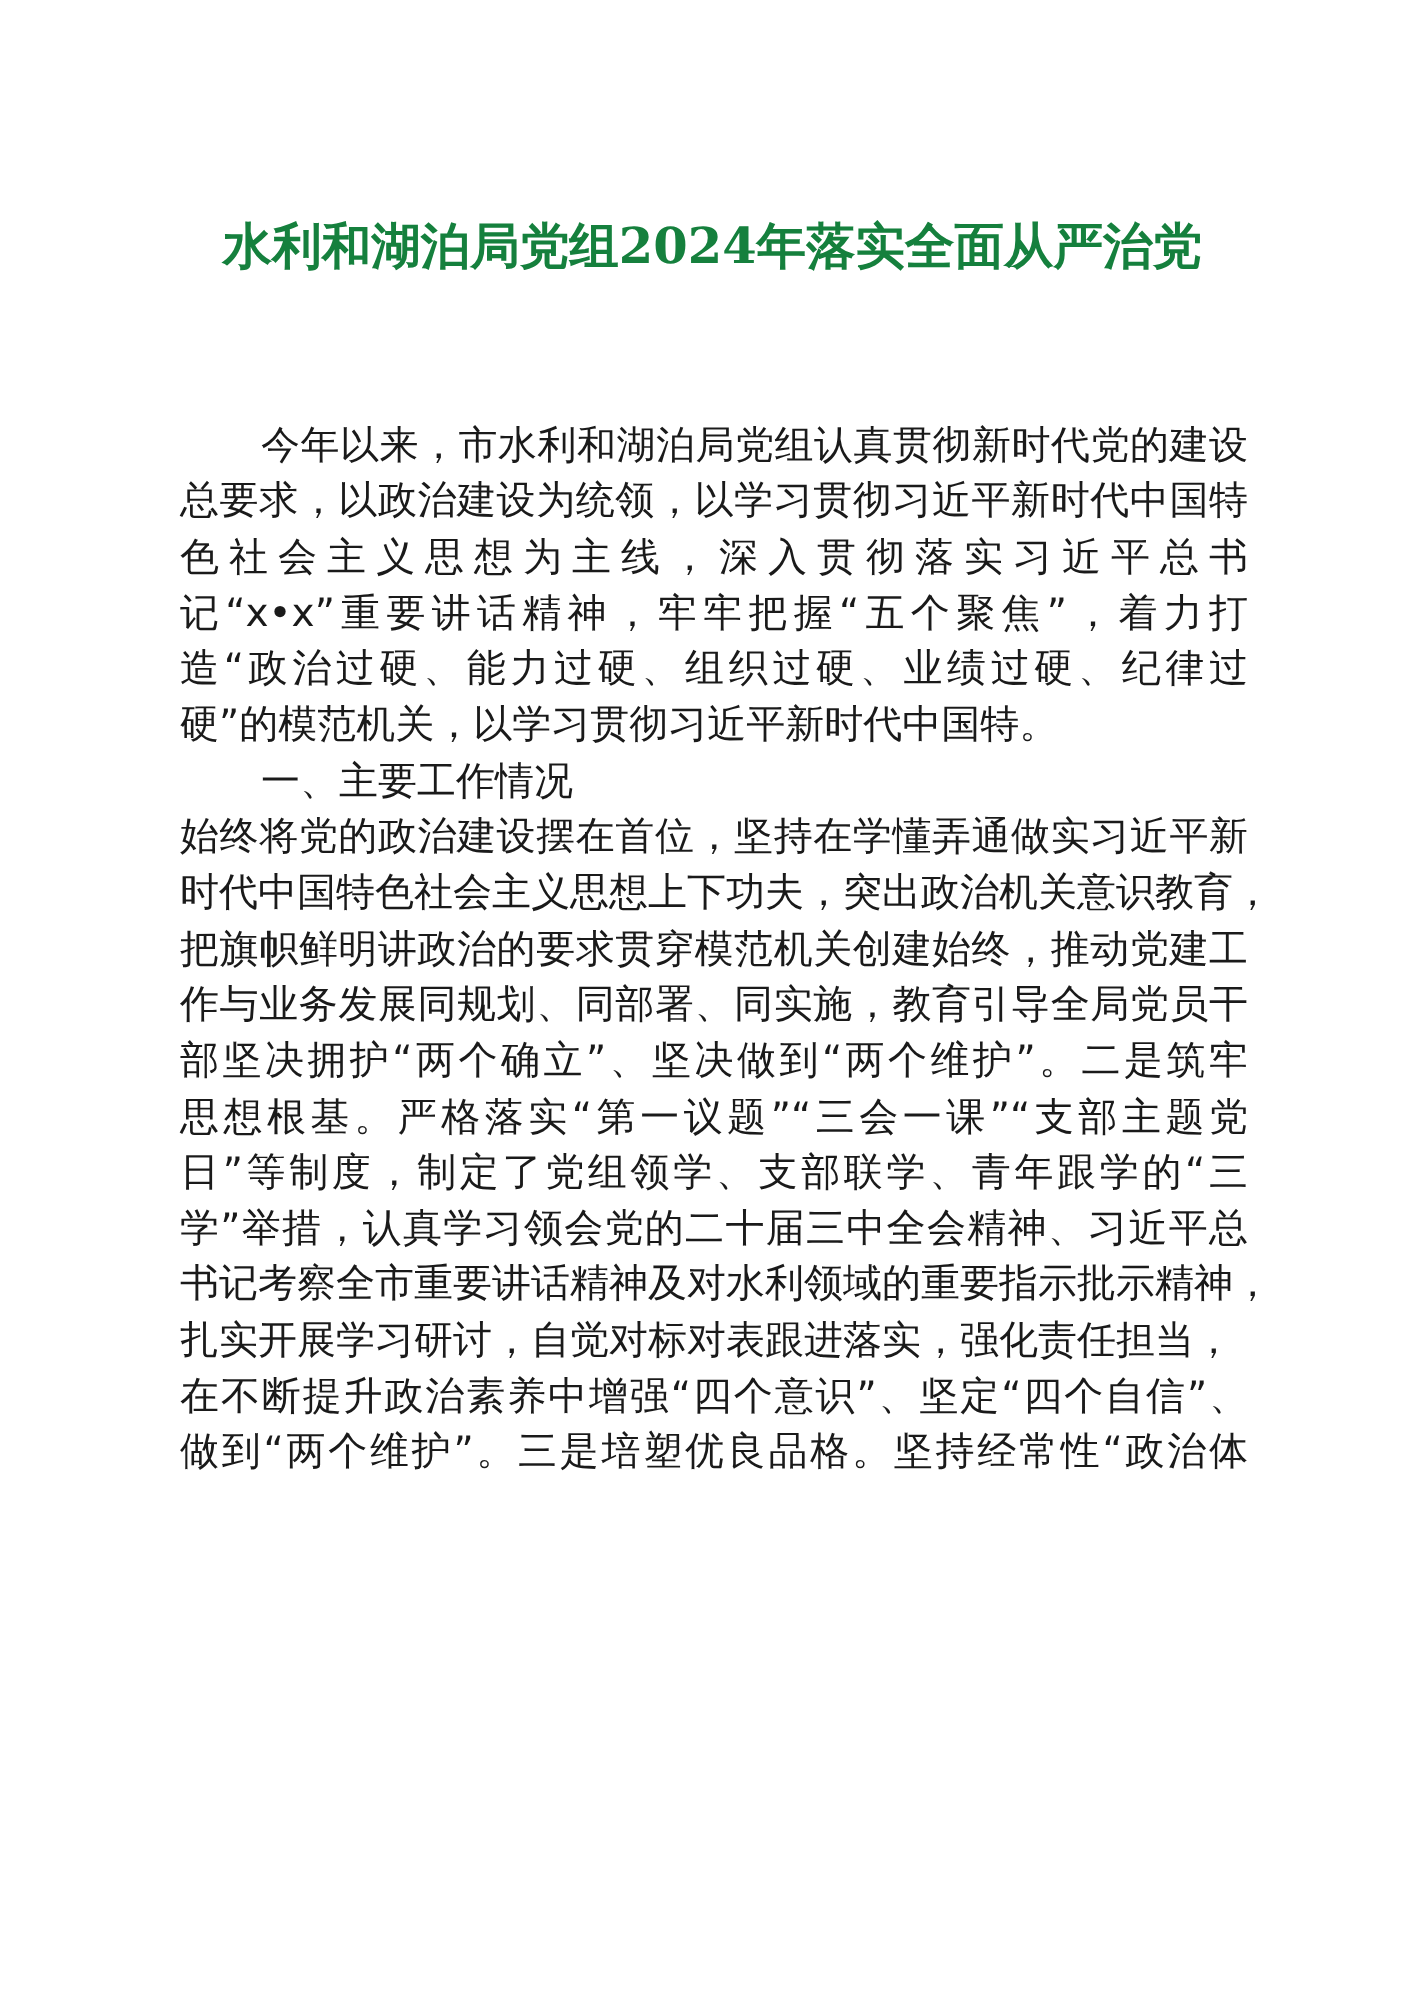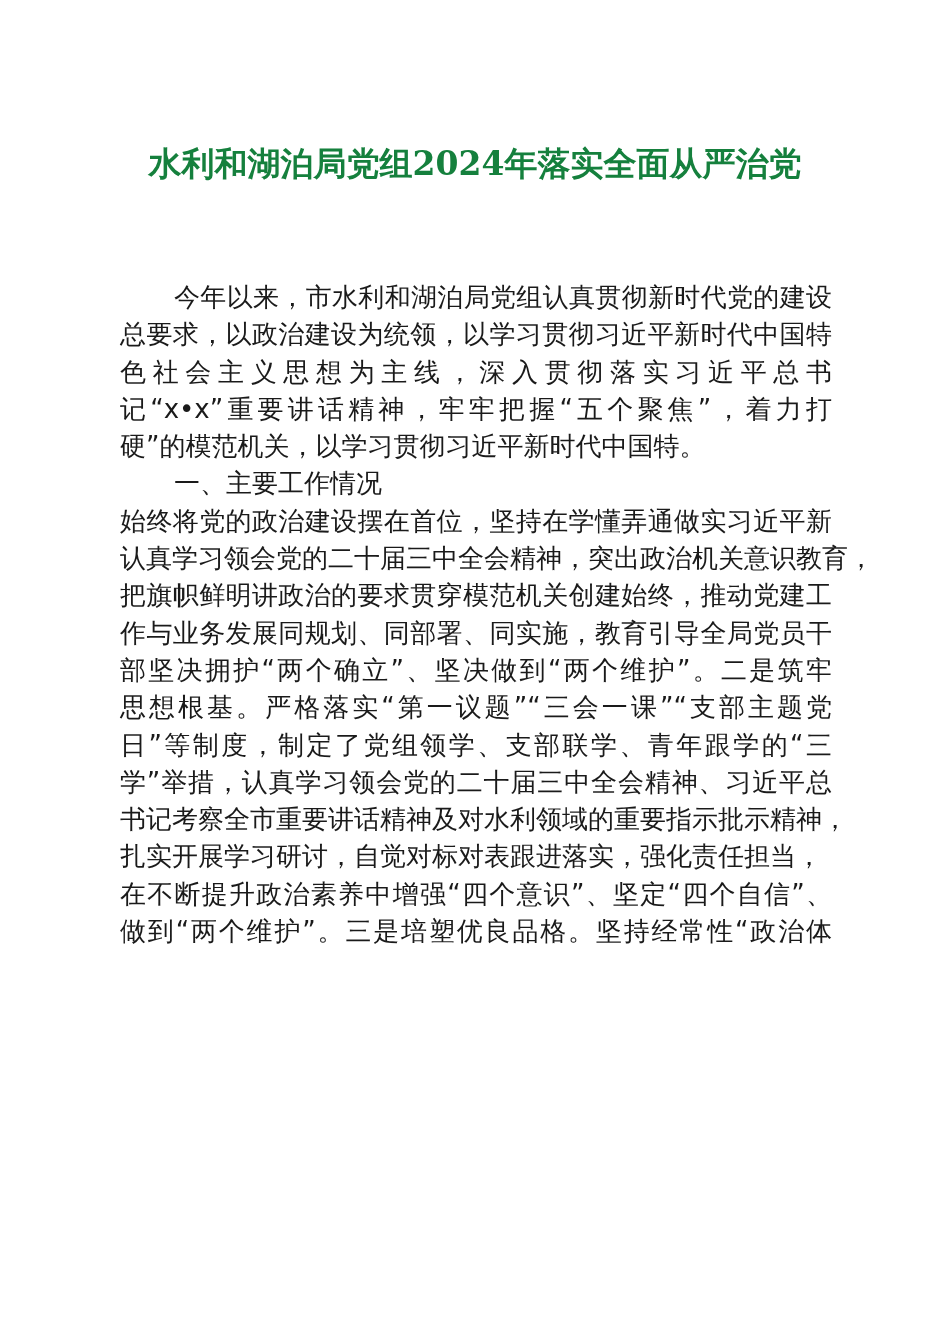--- a/index.html
+++ b/index.html
@@ -26,26 +26,27 @@
 <div class="page">
   <div class="title">
     <div>水利和湖泊局党组2024年落实全面从严治党</div>
   </div>
 
   <div class="body">
     <div class="line indent">今年以来，市水利和湖泊局党组认真贯彻新时代党的建设</div>
     <div class="line">总要求，以政治建设为统领，以学习贯彻习近平新时代中国特</div>
     <div class="line">色社会主义思想为主线，深入贯彻落实习近平总书</div>
     <div class="line">记“x•x”重要讲话精神，牢牢把握“五个聚焦”，着力打</div>
+    <div class="line">造“政治过硬、能力过硬、组织过硬、业绩过硬、纪律过</div>
     <div class="line last">硬”的模范机关，以学习贯彻习近平新时代中国特。</div>
 
     <div class="line indent heading">一、主要工作情况</div>
 
     <div class="line">始终将党的政治建设摆在首位，坚持在学懂弄通做实习近平新</div>
-    <div class="line">认真学习领会党的二十届三中全会精神，突出政治机关意识教育，</div>
+    <div class="line">时代中国特色社会主义思想上下功夫，突出政治机关意识教育，</div>
     <div class="line">把旗帜鲜明讲政治的要求贯穿模范机关创建始终，推动党建工</div>
     <div class="line">作与业务发展同规划、同部署、同实施，教育引导全局党员干</div>
     <div class="line">部坚决拥护“两个确立”、坚决做到“两个维护”。二是筑牢</div>
     <div class="line">思想根基。严格落实“第一议题”“三会一课”“支部主题党</div>
     <div class="line">日”等制度，制定了党组领学、支部联学、青年跟学的“三</div>
     <div class="line">学”举措，认真学习领会党的二十届三中全会精神、习近平总</div>
     <div class="line">书记考察全市重要讲话精神及对水利领域的重要指示批示精神，</div>
     <div class="line last">扎实开展学习研讨，自觉对标对表跟进落实，强化责任担当，</div>
     <div class="line">在不断提升政治素养中增强“四个意识”、坚定“四个自信”、</div>
     <div class="line">做到“两个维护”。三是培塑优良品格。坚持经常性“政治体</div>

